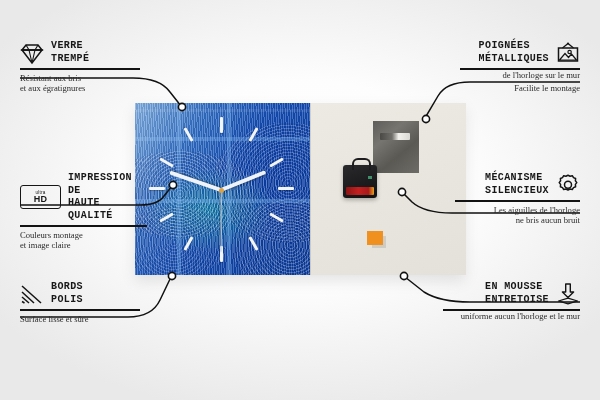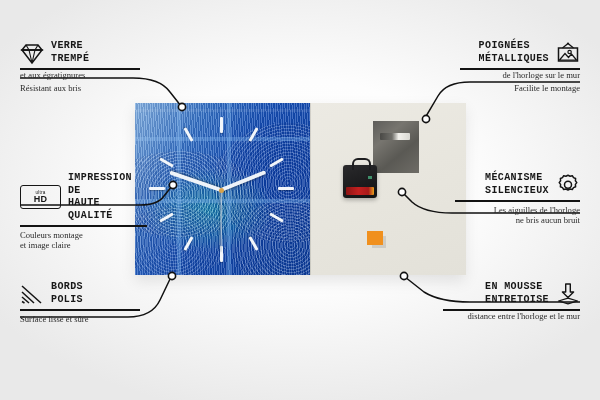--- a/index.html
+++ b/index.html
@@ -205,22 +205,22 @@
         <polygon points="2,9 22,9 12,22" fill="none" stroke="#141414" stroke-width="1.5"></polygon>
         <polygon points="2,9 6,4 18,4 22,9" fill="none" stroke="#141414" stroke-width="1.5"></polygon>
         <path d="M6,4 L9,9 L12,22 L15,9 L18,4 M2,9 L22,9" fill="none" stroke="#141414" stroke-width="1.1"></path>
       </svg>
       <div>
         <div class="title">VERRE</div>
         <div class="title">TREMPÉ</div>
       </div>
     </div>
     <div class="rule" style="width:120px;"></div>
+    <div class="desc">Résistant aux bris</div>
     <div class="desc" style="margin-top:0;">et aux égratignures</div>
-    <div class="desc">Résistant aux bris</div>
   </div>
 
   <div class="feat left" style="left:20px;top:172px;width:127px;">
     <div class="head">
       <div class="hd-badge">
         <span class="u">ultra</span>
         <span class="h">HD</span>
       </div>
       <div>
         <div class="title">IMPRESSION DE</div>
@@ -291,16 +291,16 @@
       <div>
         <div class="title">EN MOUSSE</div>
         <div class="title">ENTRETOISE</div>
       </div>
       <svg class="ico" viewBox="0 0 24 24">
         <path d="M9.7,2 L14.3,2 L14.3,10 L17.6,10 L12,15.4 L6.4,10 L9.7,10 Z" fill="none" stroke="#141414" stroke-width="1.4" stroke-linejoin="round"></path>
         <path d="M12,16.2 L21.5,19 L12,21.8 L2.5,19 Z" fill="none" stroke="#141414" stroke-width="1.3" stroke-linejoin="round"></path>
       </svg>
     </div>
     <div class="rule" style="width:137px;"></div>
-    <div class="desc" style="margin-top:0;">distance entre l'horloge et le mur</div>
+    <div class="desc" style="margin-top:0;">uniforme aucun l'horloge et le mur</div>
   </div>
 
 </div>
 
 </body></html>

